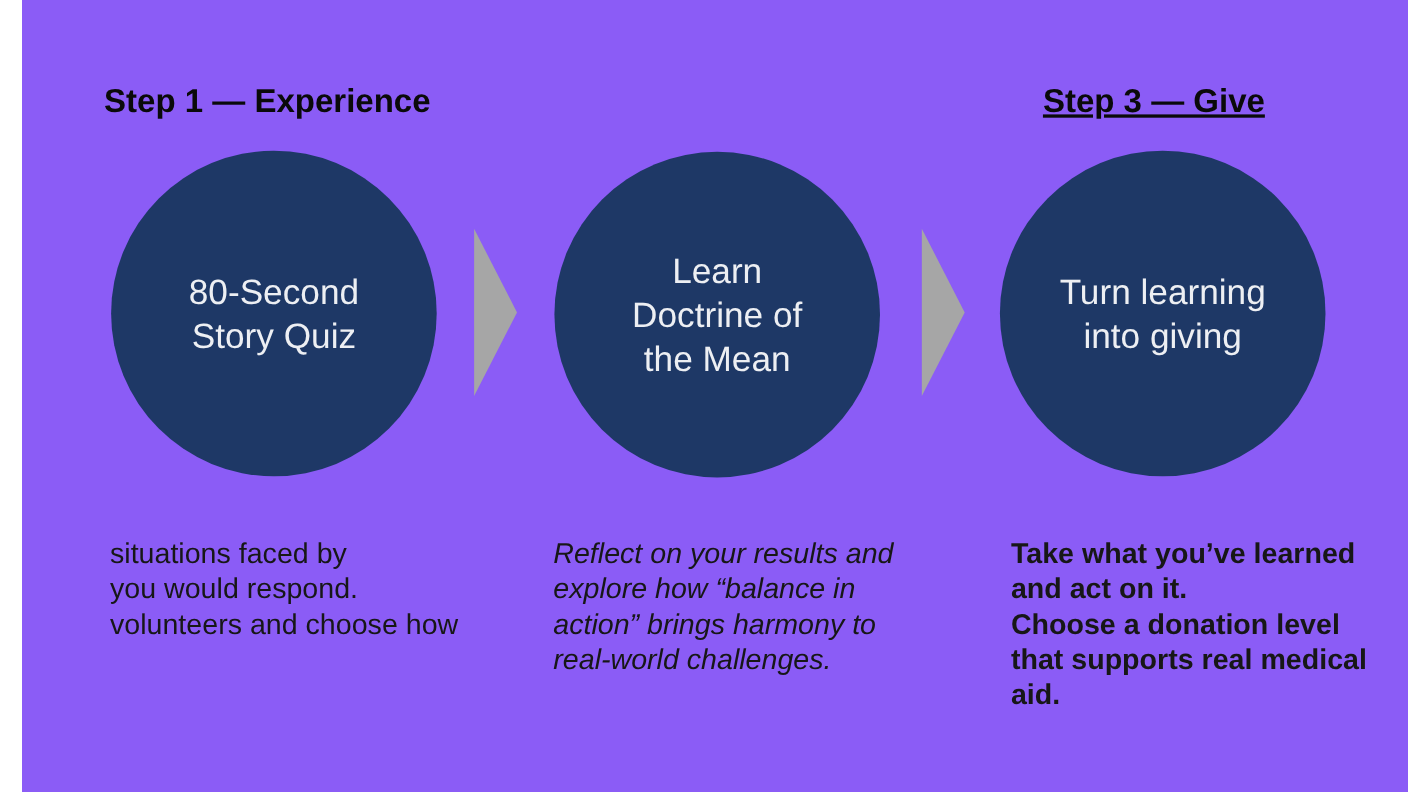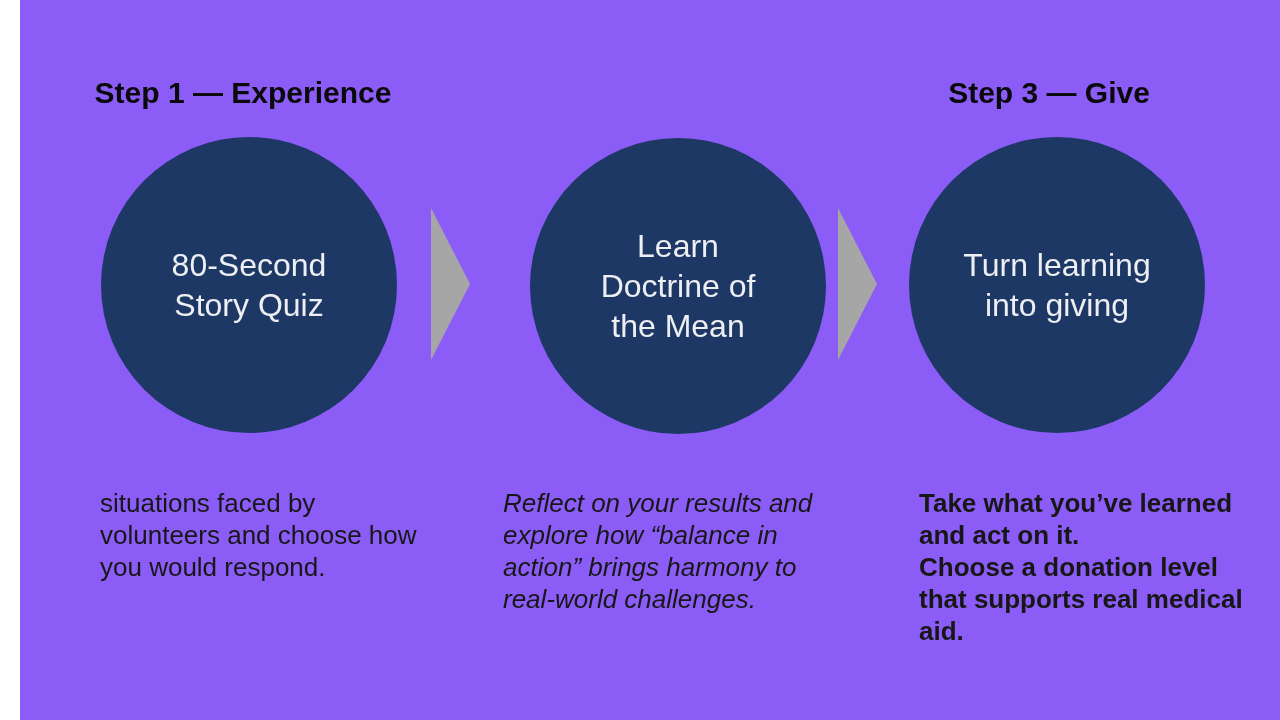--- a/index.html
+++ b/index.html
@@ -35,21 +35,21 @@
     position: absolute;
     width: 296px;
     height: 296px;
     border-radius: 50%;
     background: #1e3866;
     display: flex;
     align-items: center;
     justify-content: center;
   }
   .c1 { left: 81px;  top: 137px; }
-  .c2 { left: 510px; top: 138px; }
+  .c2 { left: 484px; top: 138px; }
   .c3 { left: 889px; top: 137px; }
 
   .circle-text {
     text-align: center;
     color: #edeff3;
     font-size: 32px;
     line-height: 40px;
     font-weight: normal;
   }
 
@@ -84,43 +84,43 @@
 
   <div class="step-title t1" style="color: rgb(10, 10, 10);">Step 1 — Experience</div>
   <div class="circle c1" style="background: rgb(30, 56, 102);">
     <div class="circle-text" style="color: rgb(237, 239, 243);">
       <div>80-Second</div>
       <div>Story Quiz</div>
     </div>
   </div>
   <div class="desc d1" style="color: rgb(23, 23, 23);">
     <div>situations faced by</div>
+    <div>you would respond.</div>
     <div>volunteers and choose how</div>
-    <div>you would respond.</div>
   </div>
 
   <div class="arrow a1" style="border-left-color: rgb(166, 166, 166);"></div>
 
   <div class="circle c2" style="background: rgb(30, 56, 102);">
     <div class="circle-text" style="color: rgb(237, 239, 243);">
       <div>Learn</div>
       <div>Doctrine of</div>
       <div>the Mean</div>
     </div>
   </div>
   <div class="desc d2" style="color: rgb(23, 23, 23);">
     <div>Reflect on your results and</div>
     <div>explore how “balance in</div>
     <div>action” brings harmony to</div>
     <div>real-world challenges.</div>
   </div>
 
   <div class="arrow a2" style="border-left-color: rgb(166, 166, 166);"></div>
 
-  <div class="step-title t3" style="color: rgb(10, 10, 10);">Step 3 — Give</div>
+  <div class="step-title t3" style="color: rgb(10, 10, 10); text-decoration: underline;">Step 3 — Give</div>
   <div class="circle c3" style="background: rgb(30, 56, 102);">
     <div class="circle-text" style="color: rgb(237, 239, 243);">
       <div>Turn learning</div>
       <div>into giving</div>
     </div>
   </div>
   <div class="desc d3" style="color: rgb(23, 23, 23);">
     <div>Take what you’ve learned</div>
     <div>and act on it.</div>
     <div>Choose a donation level</div>

